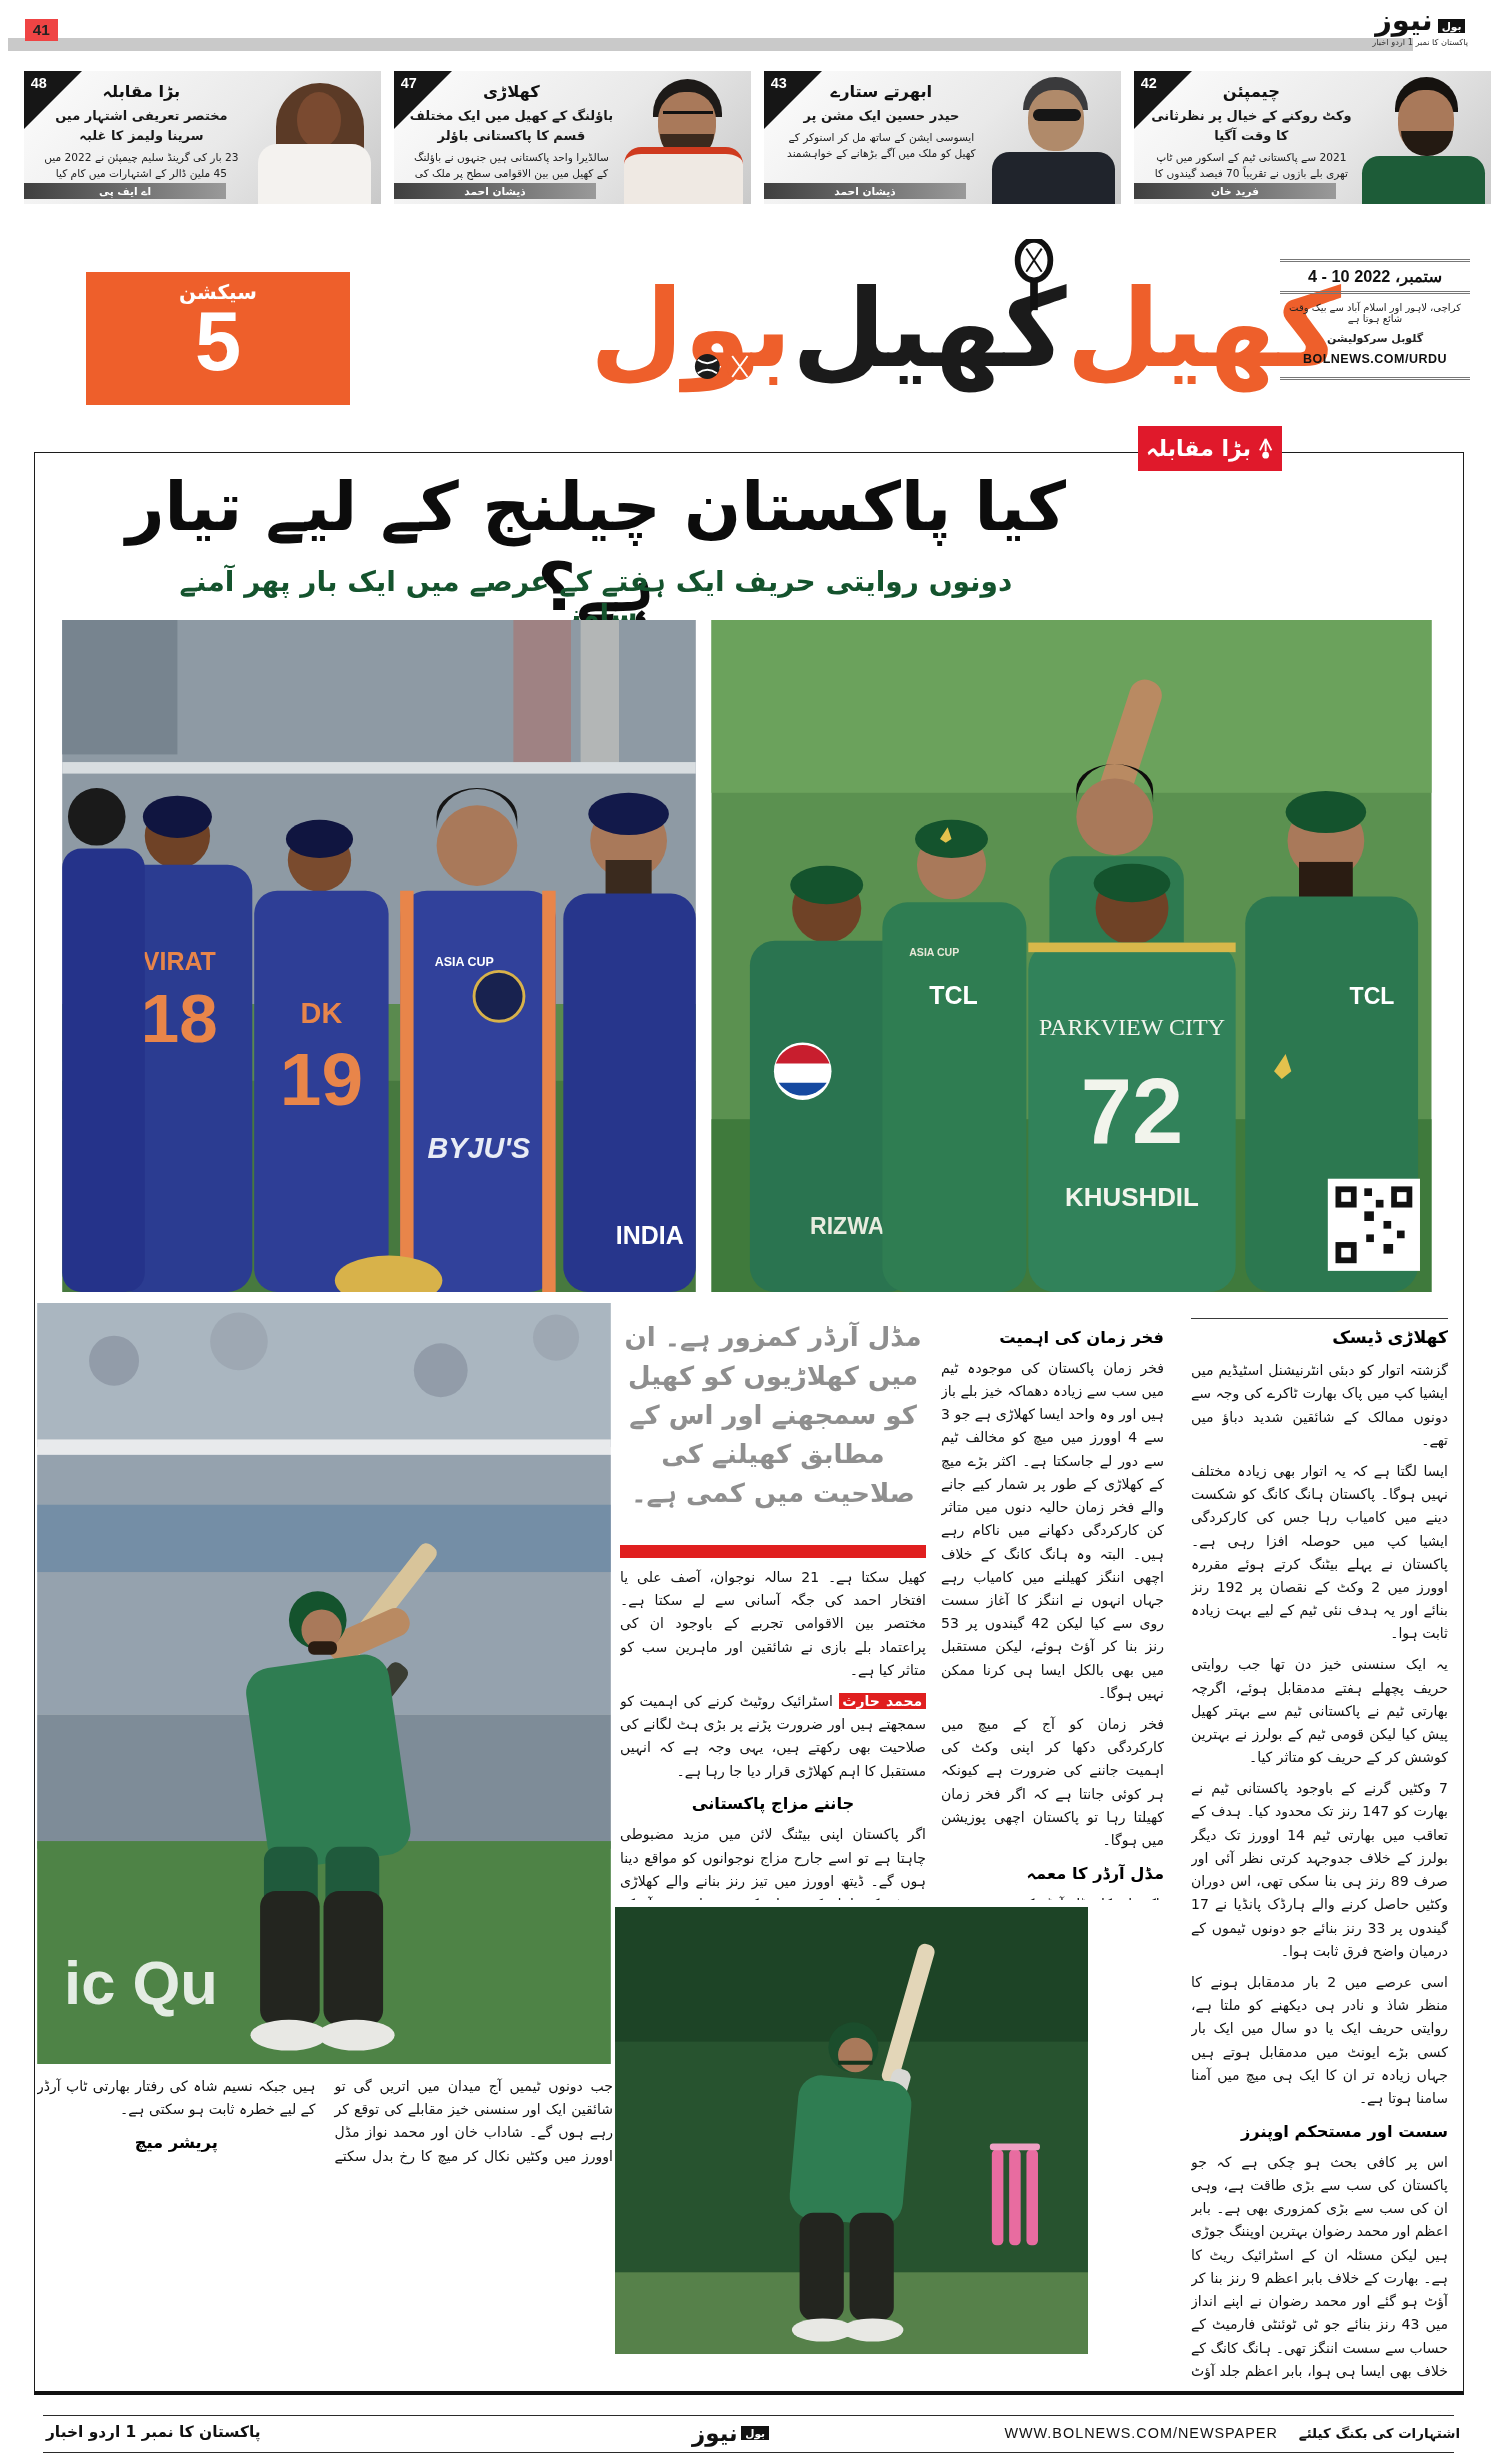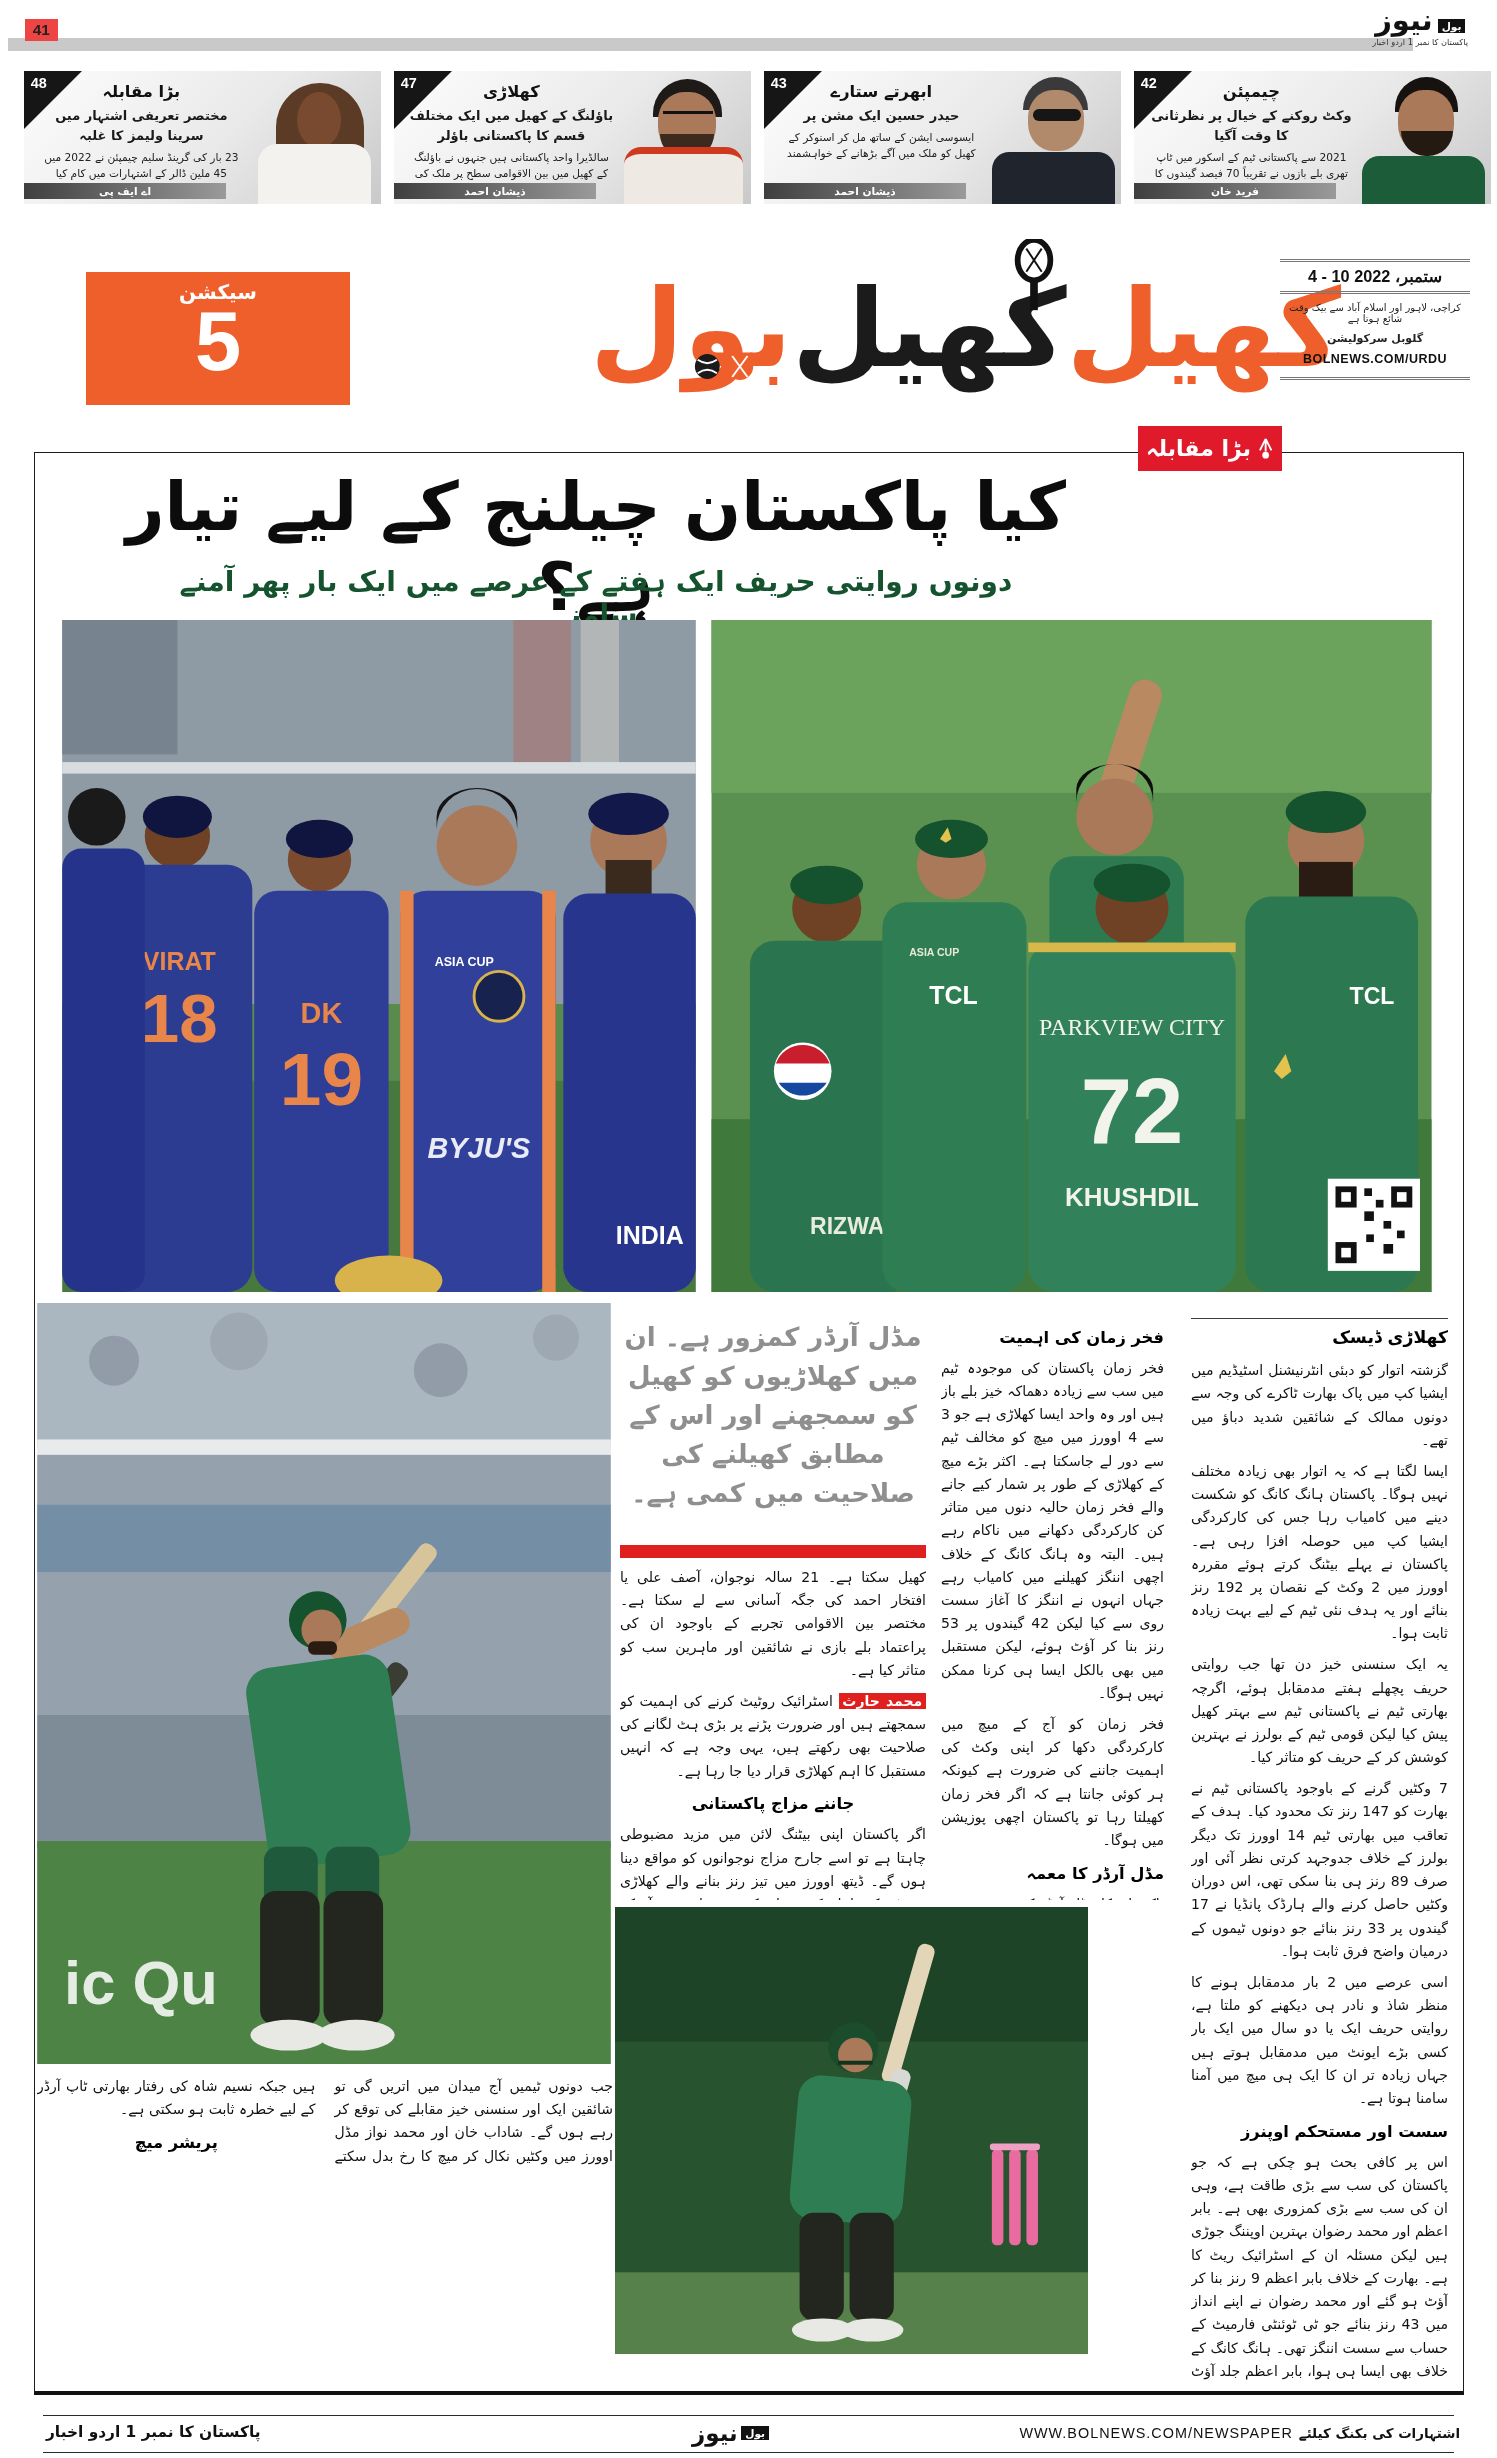--- a/index.html
+++ b/index.html
@@ -79,21 +79,21 @@
   .bottomleft{position:absolute;left:37px;top:2075px;width:576px;height:306px;overflow:hidden;
               column-count:2;column-gap:19px;font-size:14px;line-height:1.66;text-align:justify;color:#111;}
   .bottomleft p{margin:0 0 7.7px 0;}
 
   
   .f-rule{position:absolute;left:43px;width:1411px;border-top:1.9px solid #2a2a2a;}
   .f-tag{position:absolute;left:46px;top:2423px;font-size:15.4px;font-weight:bold;color:#111;}
   .f-brand{position:absolute;left:692px;top:2420px;display:flex;align-items:center;gap:3.8px;}
   .f-brand .bword{background:#111;color:#fff;font-size:10.6px;padding:1px 3.8px;font-weight:bold;}
   .f-brand .nword{font-size:23px;font-weight:bold;color:#111;}
-  .f-right{position:absolute;right:38px;top:2425px;display:flex;gap:6px;align-items:center;}
+  .f-right{position:absolute;right:38px;top:2425px;display:flex;gap:21px;align-items:center;}
   .f-url{font-size:14.4px;letter-spacing:1px;color:#111;font-family:"Liberation Sans",sans-serif;}
   .f-book{font-size:13.4px;font-weight:bold;color:#111;}
 </style>
 </head>
 <body>
 
 <div class="page">
 
   <div class="graybar"></div>
   <div class="pagenum lat">41</div>

